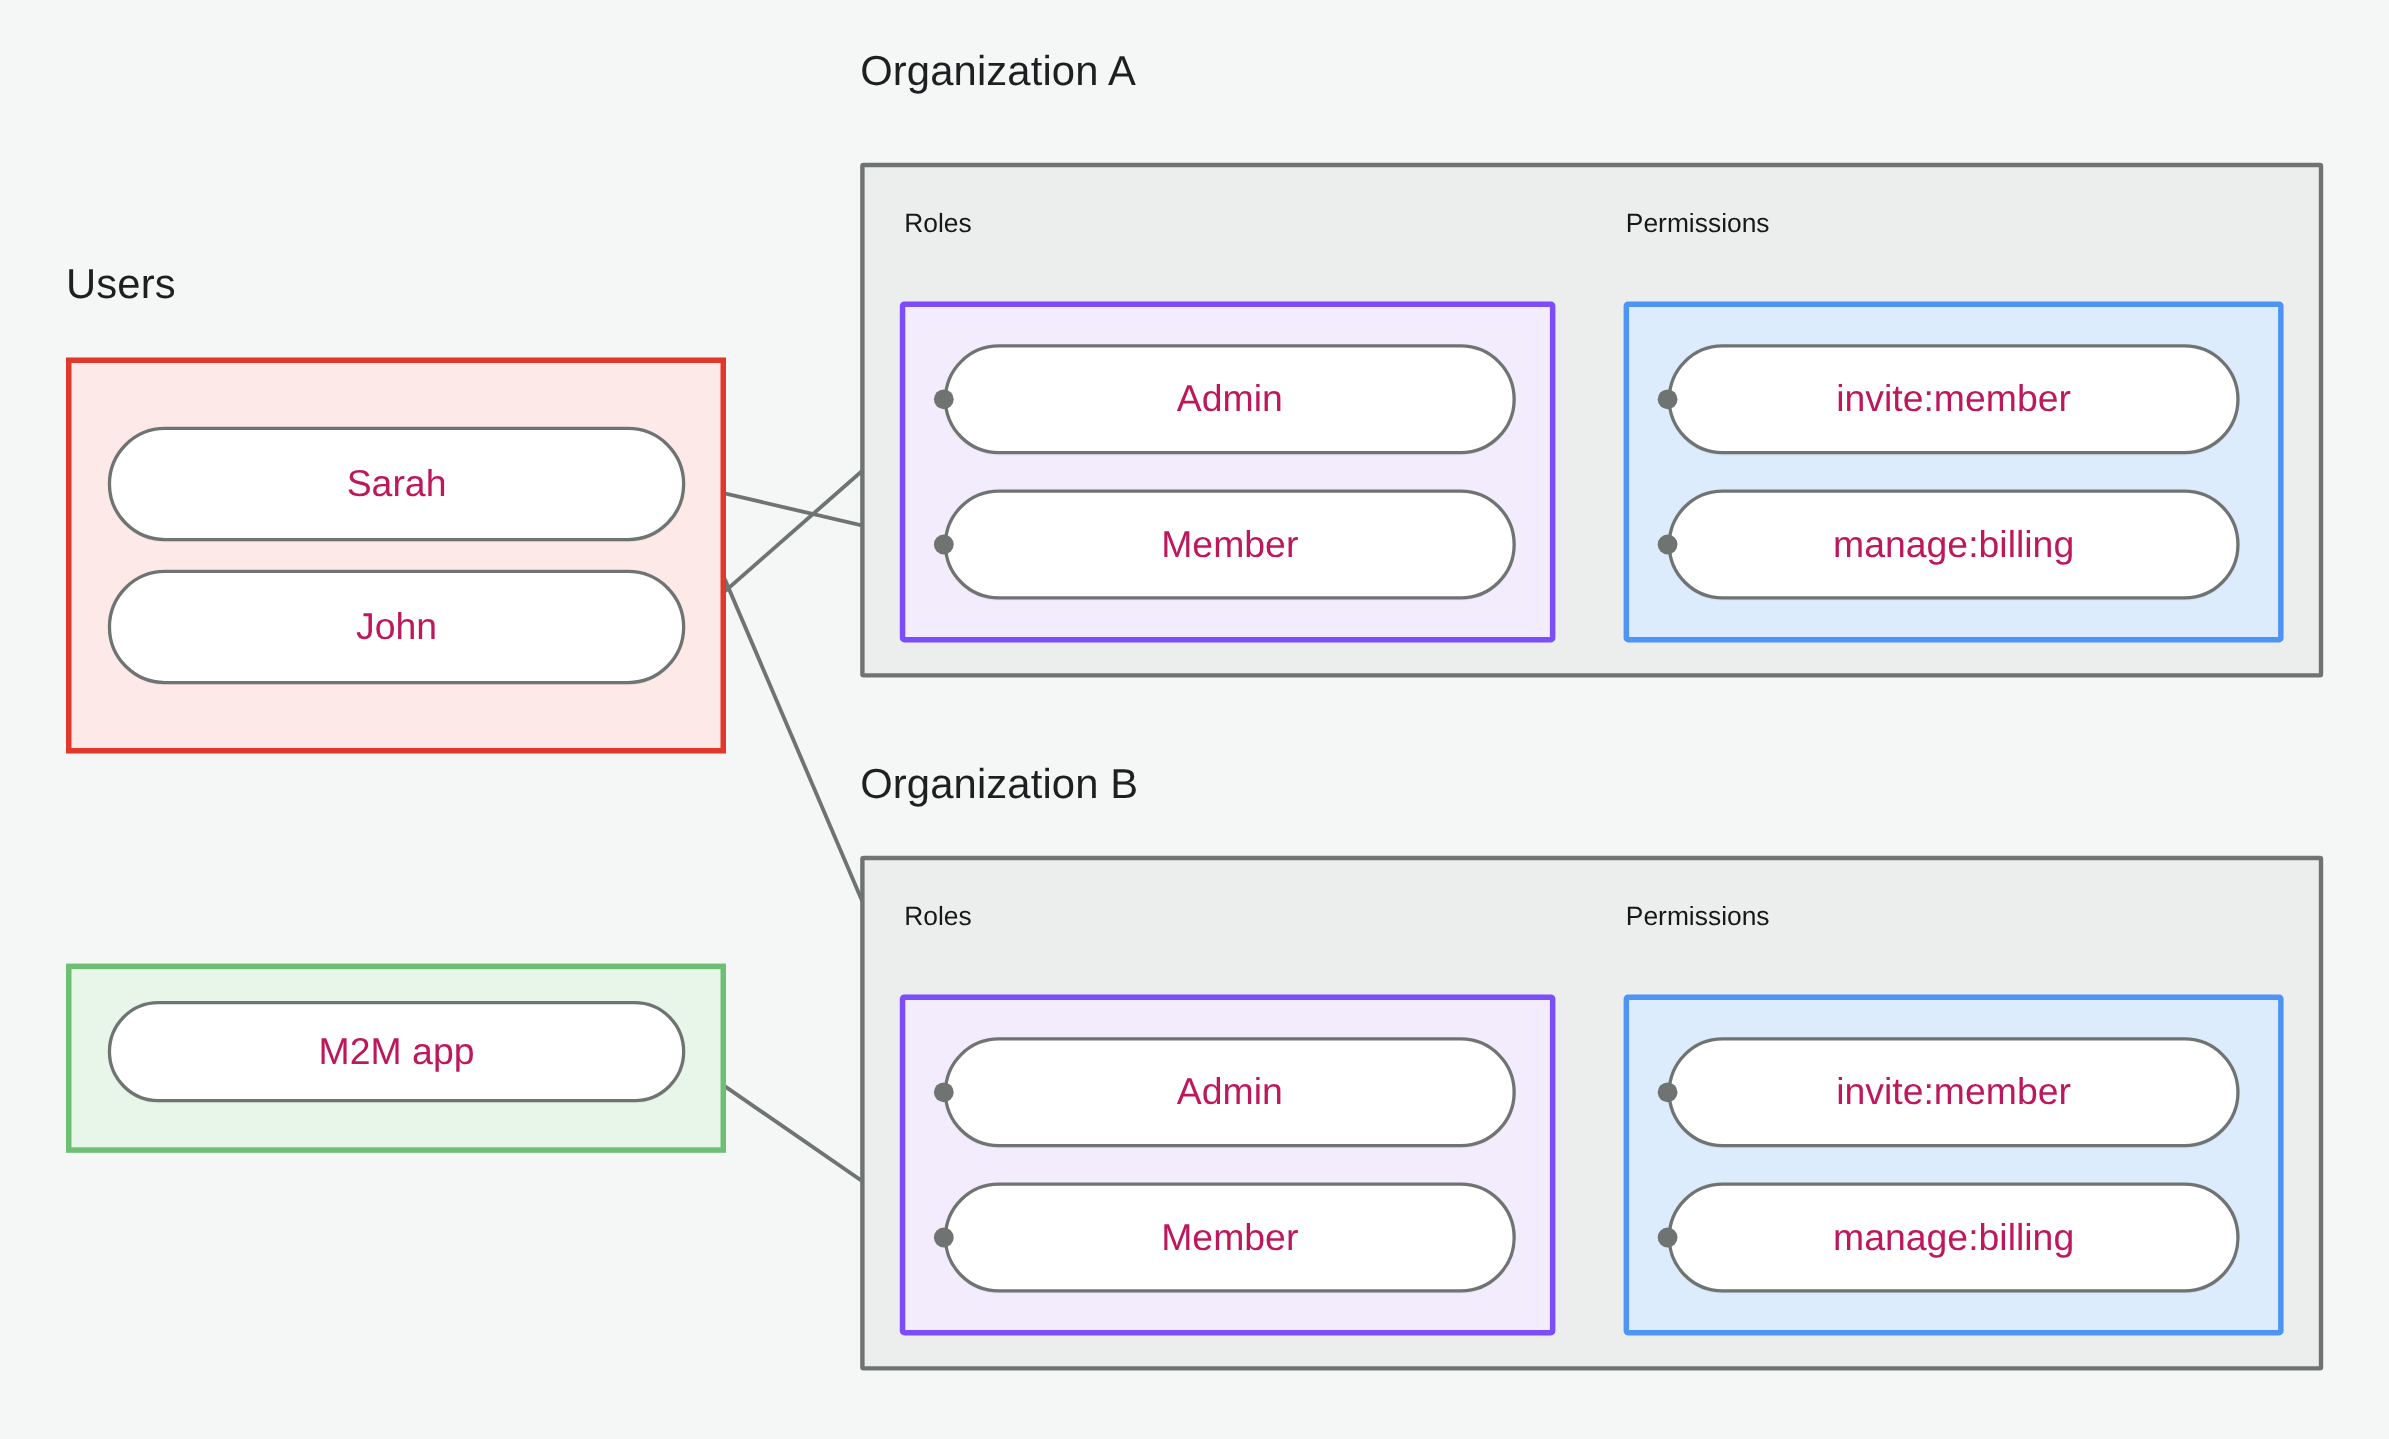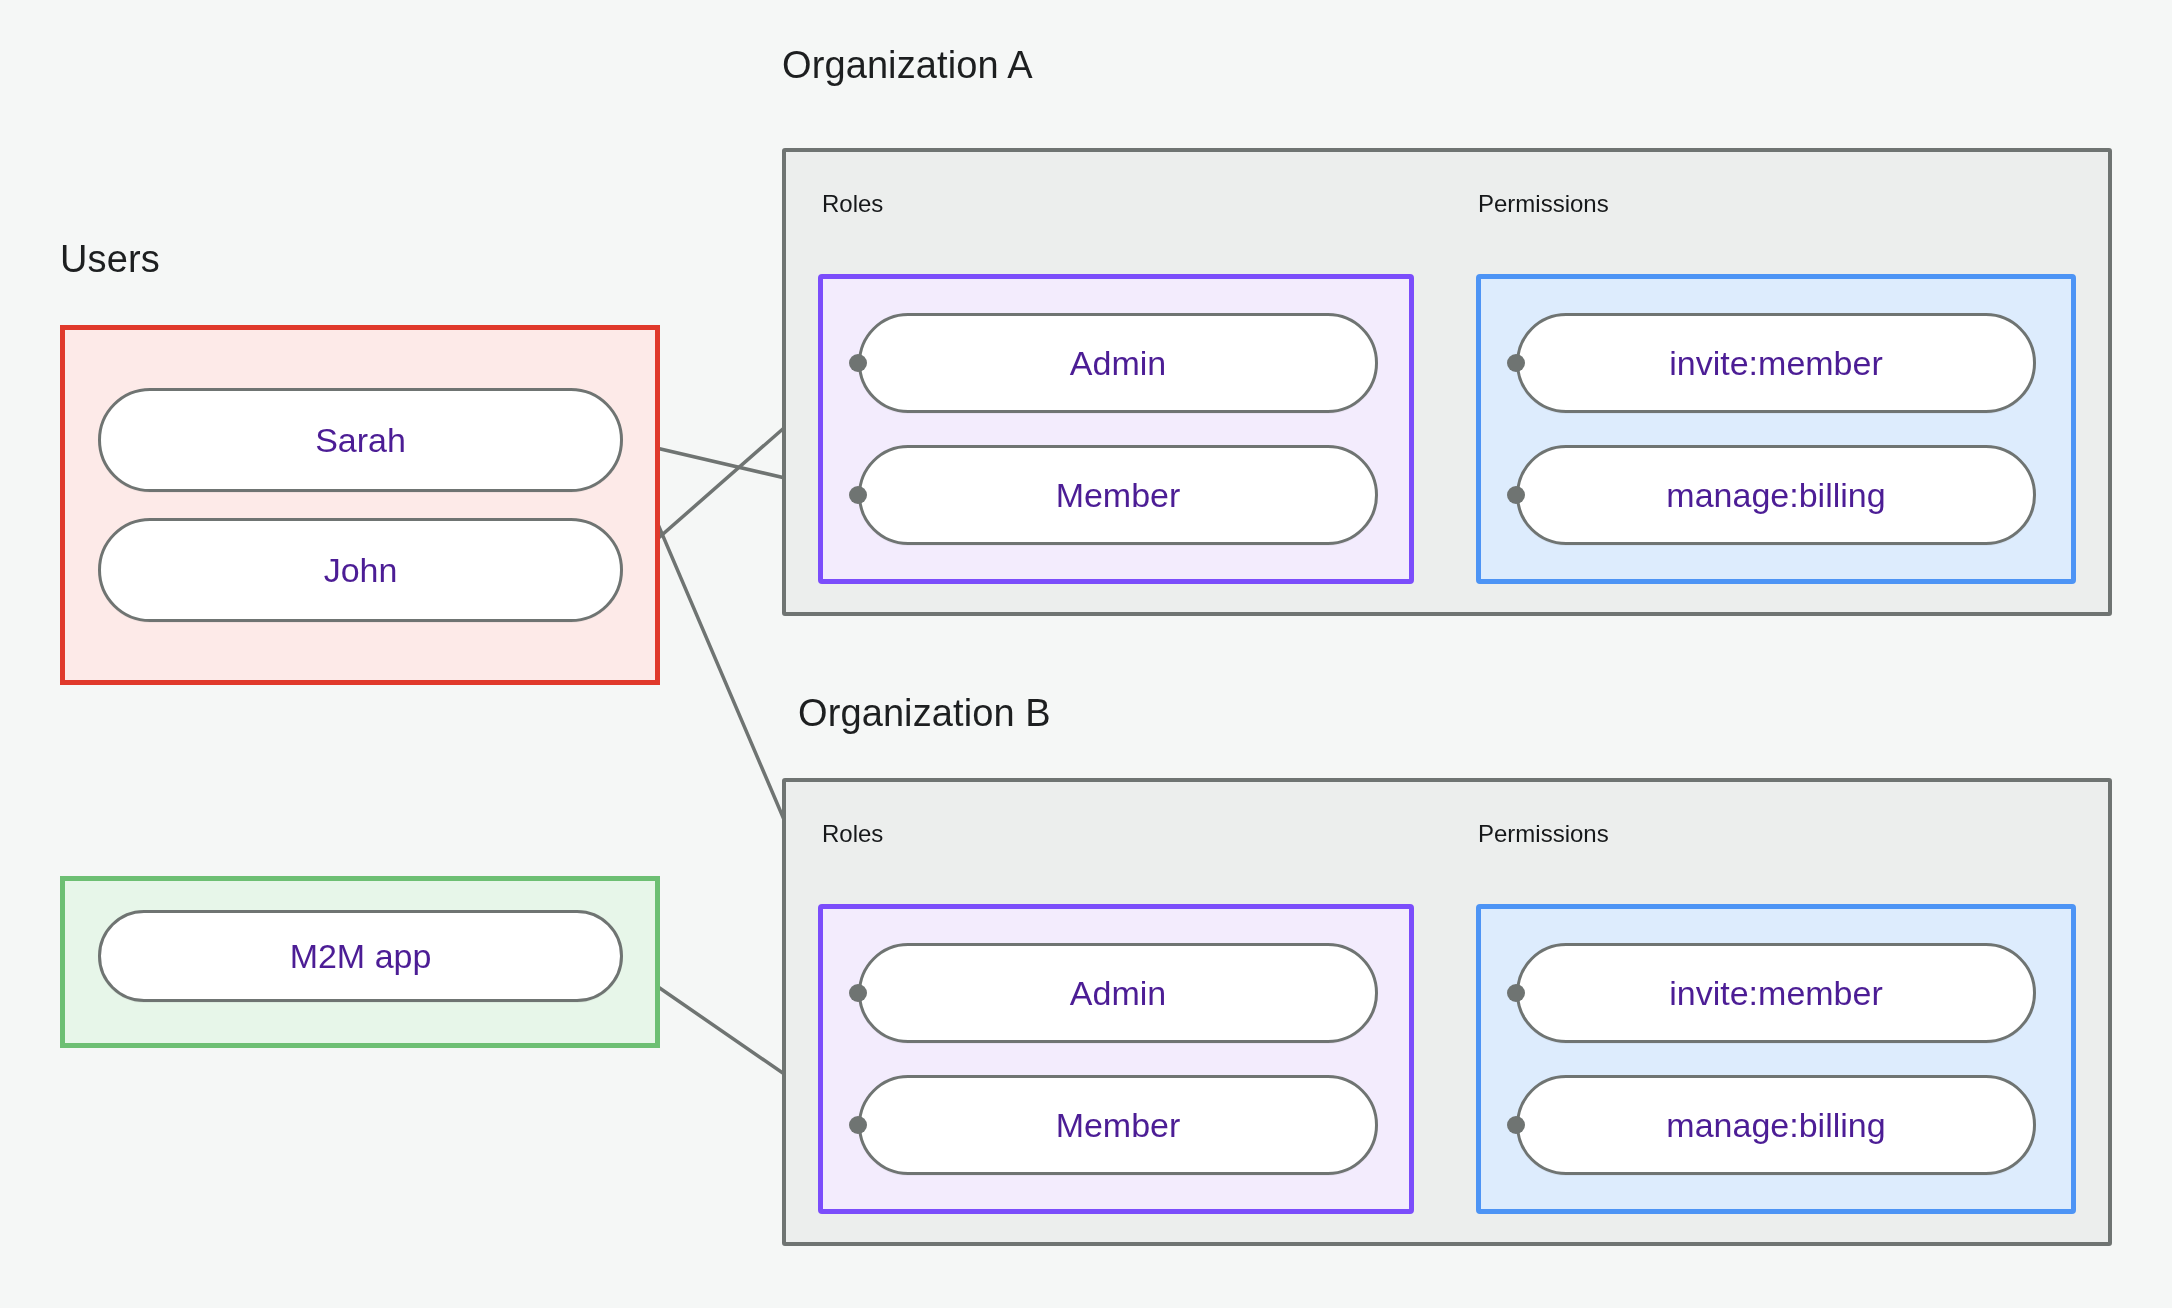--- a/index.html
+++ b/index.html
@@ -36,21 +36,21 @@
     font-size:24px;font-weight:400;color:#16181a;
     white-space:nowrap;
   }
 
   
   .pill{
     position:absolute;z-index:4;box-sizing:border-box;
     background:#ffffff;border:3px solid #6f7472;
     border-radius:999px;
     display:flex;align-items:center;justify-content:center;
-    font-size:34px;color:#4c1d95;
+    font-size:34px;color:#be185d;
     box-shadow:0 1px 0 rgba(0,0,0,.04);
   }
 
   
   .dot{position:absolute;z-index:5;width:18px;height:18px;border-radius:50%;background:#6f7472;}
 </style>
 </head>
 <body>
 
 <div id="stage">
@@ -116,21 +116,21 @@
     <span>Member</span>
   </div>
 
   <div class="pill" style="left:1516px;top:313px;width:520px;height:100px;">
     <span>invite:member</span>
   </div>
   <div class="pill" style="left:1516px;top:445px;width:520px;height:100px;">
     <span>manage:billing</span>
   </div>
 
-  <div class="grp-label thin" style="left:782px;top:692px;margin-left:16px;">Organization B</div>
+  <div class="grp-label thin" style="left:782px;top:692px;">Organization B</div>
 
   <div class="box org" style="left:782px;top:778px;width:1330px;height:468px;"></div>
 
   <div class="sub-label" style="left:822px;top:820px;">Roles</div>
   <div class="sub-label" style="left:1478px;top:820px;">Permissions</div>
 
   <div class="box roles" style="left:818px;top:904px;width:596px;height:310px;"></div>
   <div class="box perms" style="left:1476px;top:904px;width:600px;height:310px;"></div>
 
   <div class="pill" style="left:858px;top:943px;width:520px;height:100px;">

